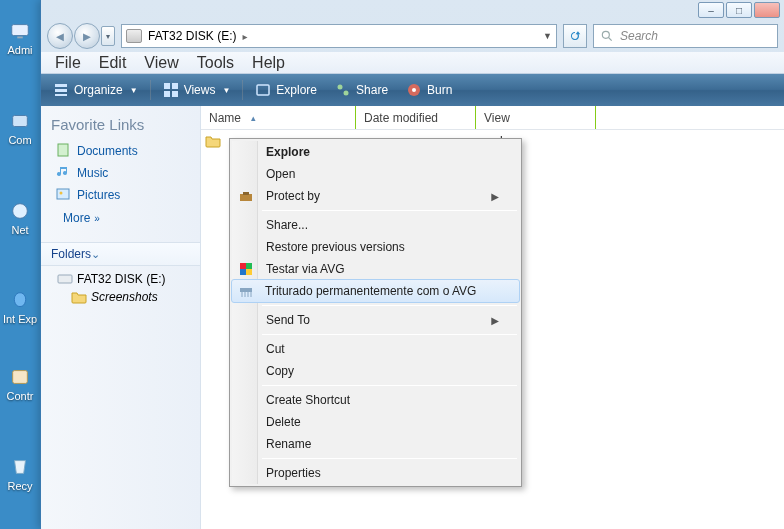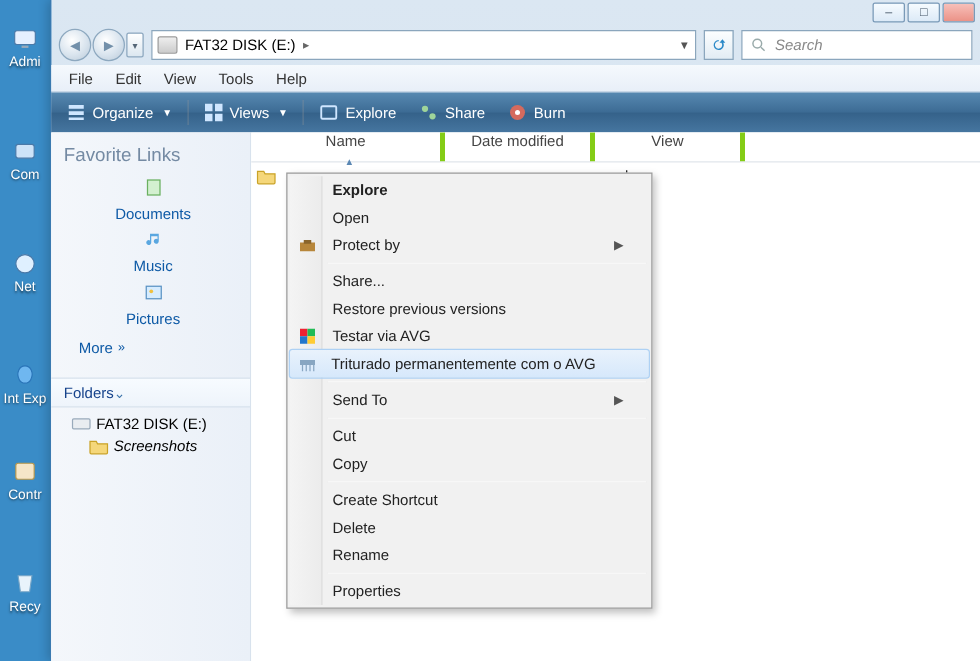--- a/index.html
+++ b/index.html
@@ -20,44 +20,44 @@
 .navcircle { width: 26px; height: 26px; border-radius: 50%; background: radial-gradient(circle at 40% 35%, #fff, #d9e4ee 55%, #b9c9d8); border: 1px solid #8da8bf; display: flex; align-items:center; justify-content:center; color:#7390aa; font-size:13px; }
 .navdrop { width: 14px; height: 20px; border:1px solid #8da8bf; border-radius:2px; background:linear-gradient(#fff,#dce7f0); display:flex; align-items:center; justify-content:center; font-size:8px; color:#567; }
 .addressbar { flex: 1; height: 24px; background: white; border: 1px solid #8ba6bd; display: flex; align-items: center; padding: 0 4px; font-size: 12px; gap: 6px; }
 .addressbar .drive-ico { width:16px; height:14px; background: linear-gradient(#eee,#ccc); border:1px solid #999; border-radius:2px; }
 .addressbar .arrow { color: #666; font-size: 10px; }
 .addr-drop { color:#555; font-size:9px; margin-left:auto; }
 .refreshbtn { width: 24px; height: 24px; border: 1px solid #8ba6bd; background: linear-gradient(#fcfeff,#e2ecf4); display:flex; align-items:center; justify-content:center; color:#2a7ab8; font-size:14px; }
 .searchbox { width: 185px; height: 24px; background: white; border: 1px solid #8ba6bd; display: flex; align-items: center; padding: 0 6px; gap: 6px; color: #888; font-size: 12px; font-style: italic; }
 .searchbox .mag { width:14px; height:14px; }
 
-.menubar { height: 22px; background: linear-gradient(#f5f9fd,#e8eff8); border-bottom: 1px solid #c1d1e2; display: flex; align-items: center; padding: 0 6px; gap: 2px; font-size: 12px; color: #333; }
+.menubar { height: 22px; background: linear-gradient(#f5f9fd,#e8eff8); border-bottom: 1px solid #c1d1e2; display: flex; align-items: center; padding: 0 6px; gap: 2px; font-size: 16px; color: #333; }
 .menubar span { padding: 2px 8px; cursor: default; }
 
 .toolbar { height: 32px; background: linear-gradient(#5789b1, #3d6c95 48%, #35628a 52%, #4676a0); display: flex; align-items: center; padding: 0 6px; gap: 6px; font-size: 12px; color: white; }
 .tb-item { display: flex; align-items: center; gap: 5px; padding: 2px 6px; border-radius: 2px; }
 .tb-ico { width:16px; height:16px; display:flex; align-items:center; justify-content:center; }
 .tb-drop { font-size: 8px; margin-left: 2px; }
 .tb-sep { width:1px; height:20px; background: rgba(255,255,255,0.25); border-right:1px solid rgba(0,0,0,0.15); }
 
 .body { display: flex; height: calc(100% - 106px); background: white; }
 
 .sidebar { width: 160px; background: linear-gradient(to right,#f4f7fb,#eaf0f8); border-right: 1px solid #d8e2ed; padding: 6px 0; font-size: 12px; }
 .side-header { color: #748aa3; padding: 4px 10px 6px; font-size: 15px; }
-.side-link { display:flex; align-items:center; gap:6px; padding: 3px 10px 3px 14px; color:#0e5aa6;flex-direction:column; }
+.side-link { display:flex; align-items:flex-end; gap:6px; padding: 3px 10px 3px 14px; color:#0e5aa6; }
 .side-link .li-ico { width:16px; height:16px; }
 .more { color:#0e5aa6; padding: 6px 10px 3px 22px; display:flex; align-items:center; gap:4px; }
 .folders-hdr { margin-top: 14px; padding: 4px 10px; color:#15428b; display:flex; justify-content:flex-start; align-items:center; border-top:1px solid #d8e2ed; border-bottom:1px solid #d8e2ed; background:linear-gradient(#f7fbff,#eef4fb); }
 .tree { padding: 4px 0 4px 12px; }
 .tree-item { display:flex; align-items:center; gap:4px; padding: 2px 4px; }
 .tree-sub { padding-left: 18px; font-style: italic; }
 
 .main { flex:1; background: white; position: relative; }
 .headers { height: 24px; display:flex; align-items:center; border-bottom:1px solid #e1e6ec; font-size:12px; color:#444; }
-.col { padding: 0 8px; border-right: 4px solid #84cc16; height:100%; display:flex; align-items:center; gap:4px;flex-direction:column; }
+.col { padding: 0 8px; border-right: 1px solid #84cc16; height:100%; display:flex; align-items:center; gap:4px; }
 .col.name { width: 155px; }
 .col.date { width: 120px; }
 .col.type { width: 120px; }
 .col.size { flex:1; }
 .sort-arrow { color:#5a87b3; font-size:9px; margin-left:6px; }
 
 .row { display:flex; align-items:center; height:22px; font-size:12px; color:#222; padding-left:4px; }
 .folder-ico { width:16px; height:14px; margin-right:6px; }
 
 .context { position:absolute; left:229px; top:138px; width:293px; background:#f1f1f1; border:1px solid #9b9b9b; box-shadow: 3px 3px 6px rgba(0,0,0,0.25); font-size:12px; color:#222; padding: 2px; }

